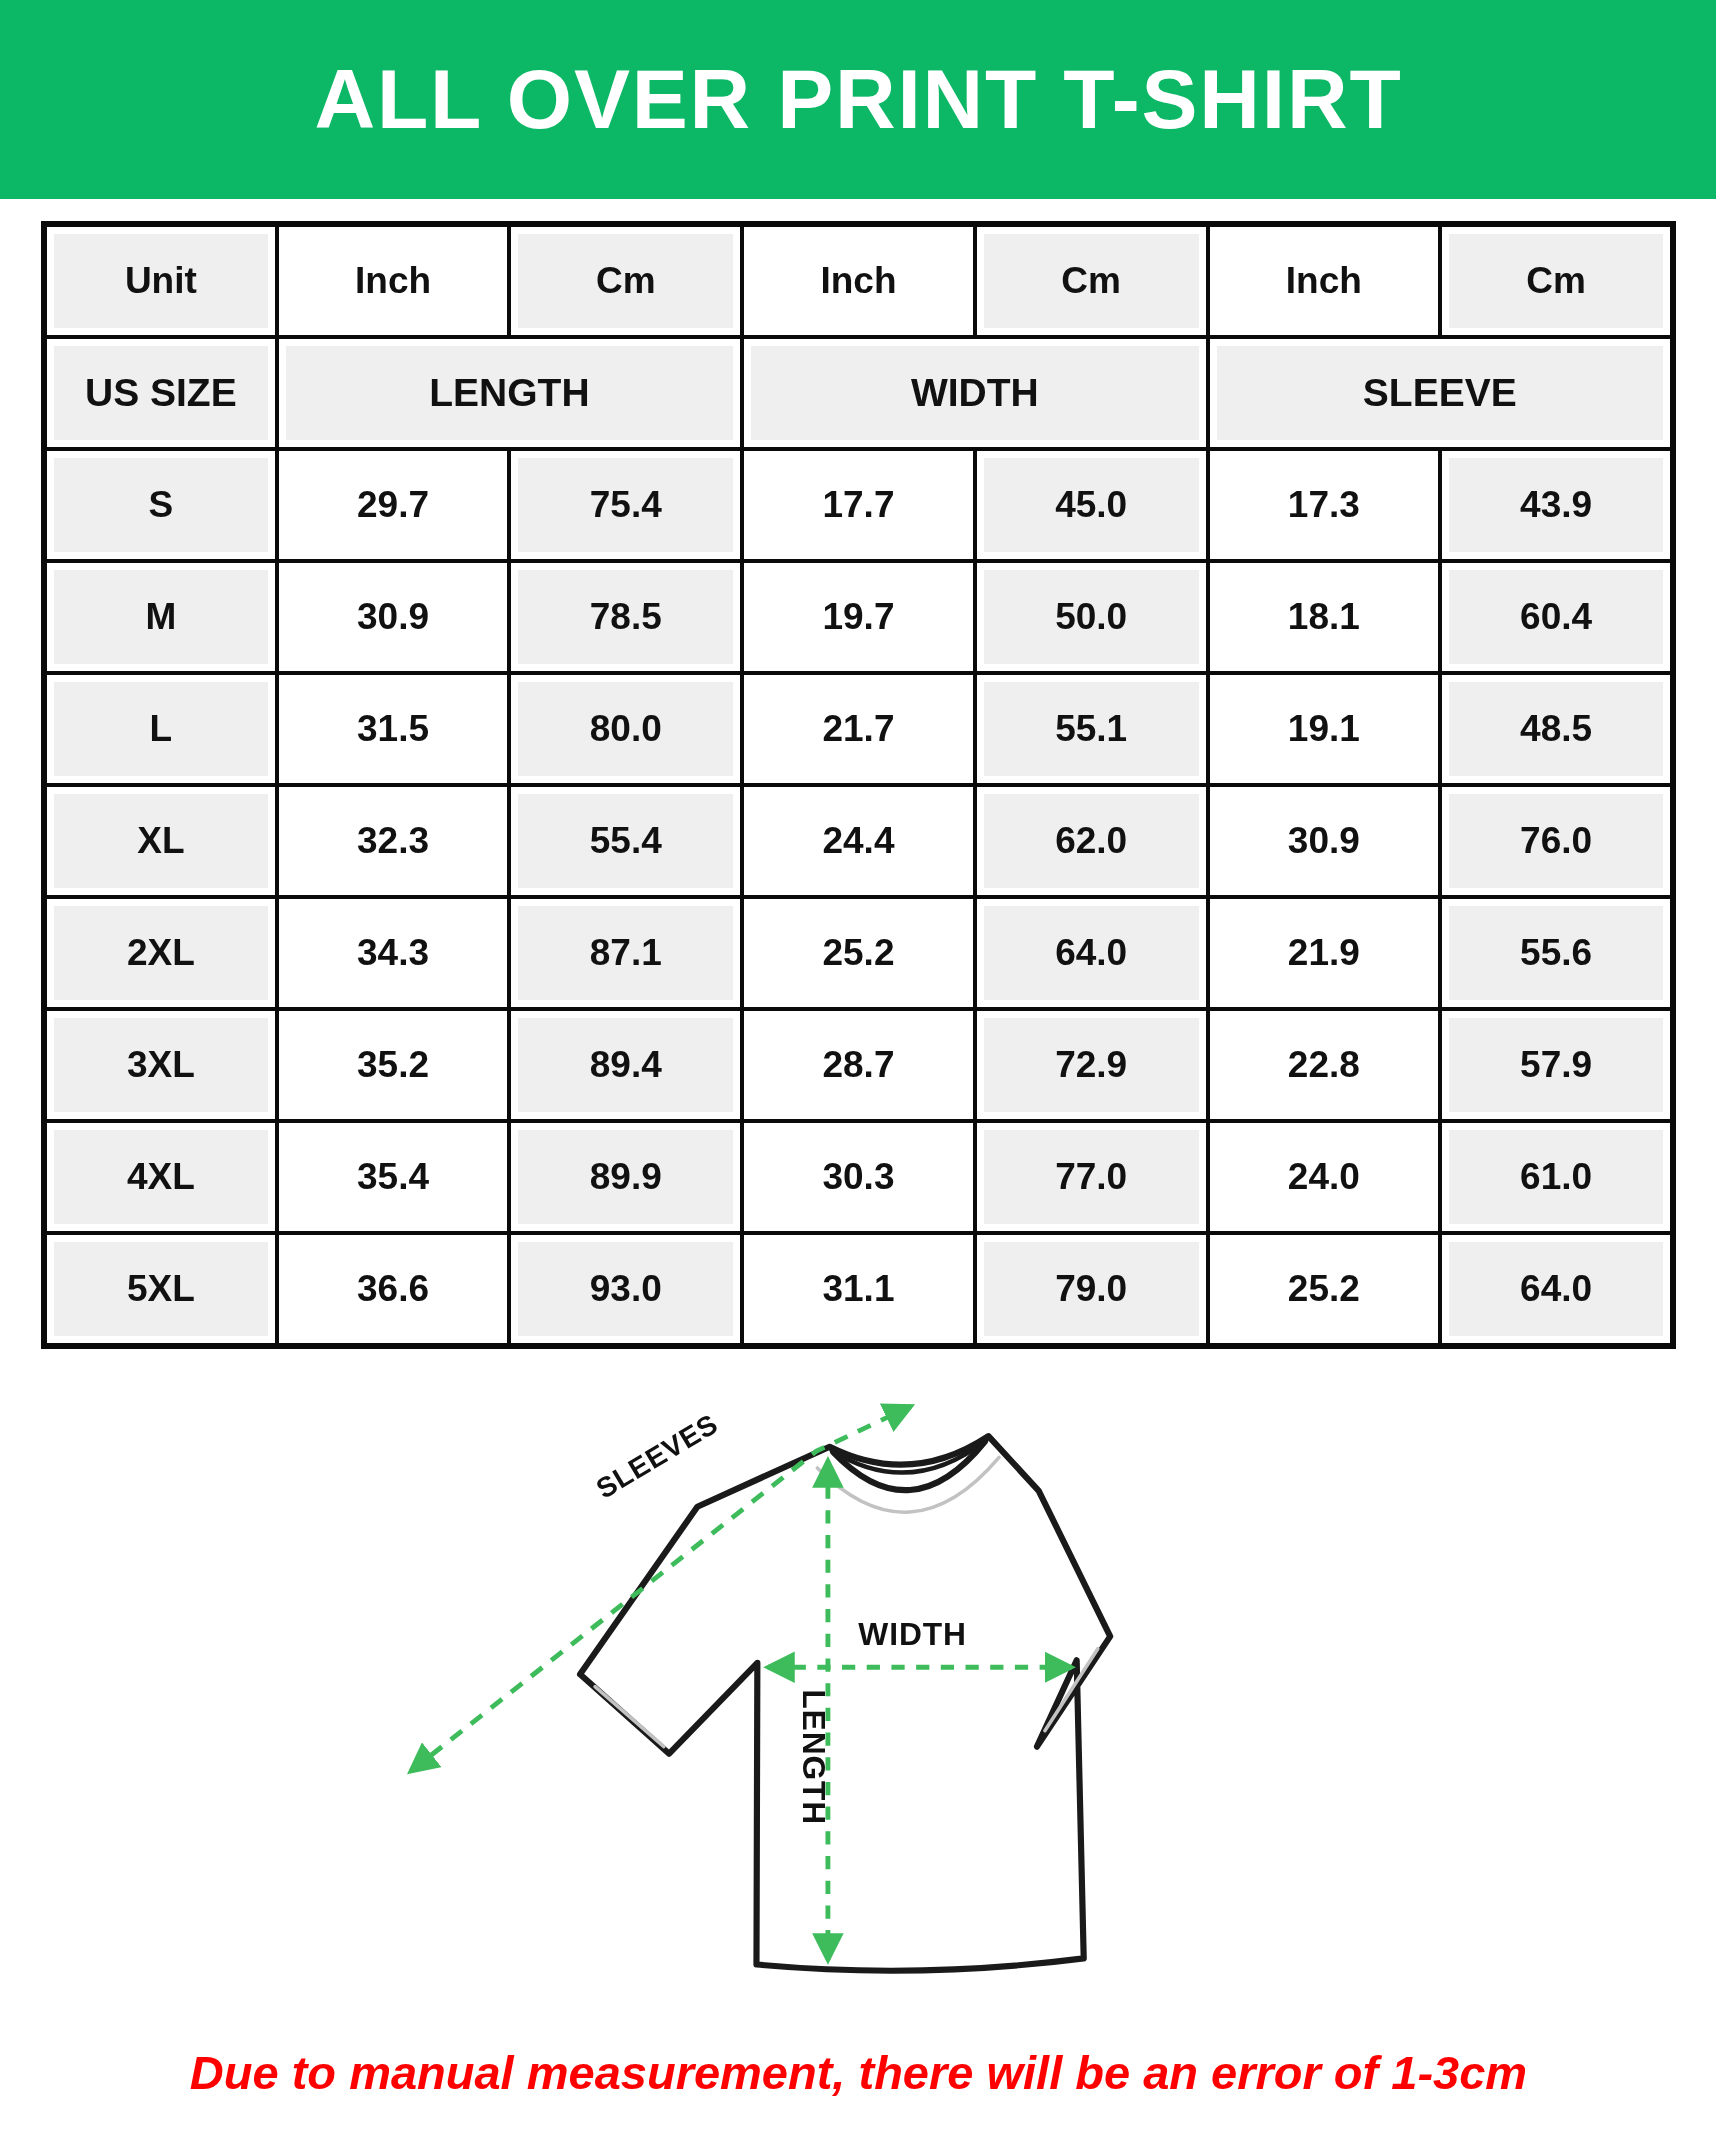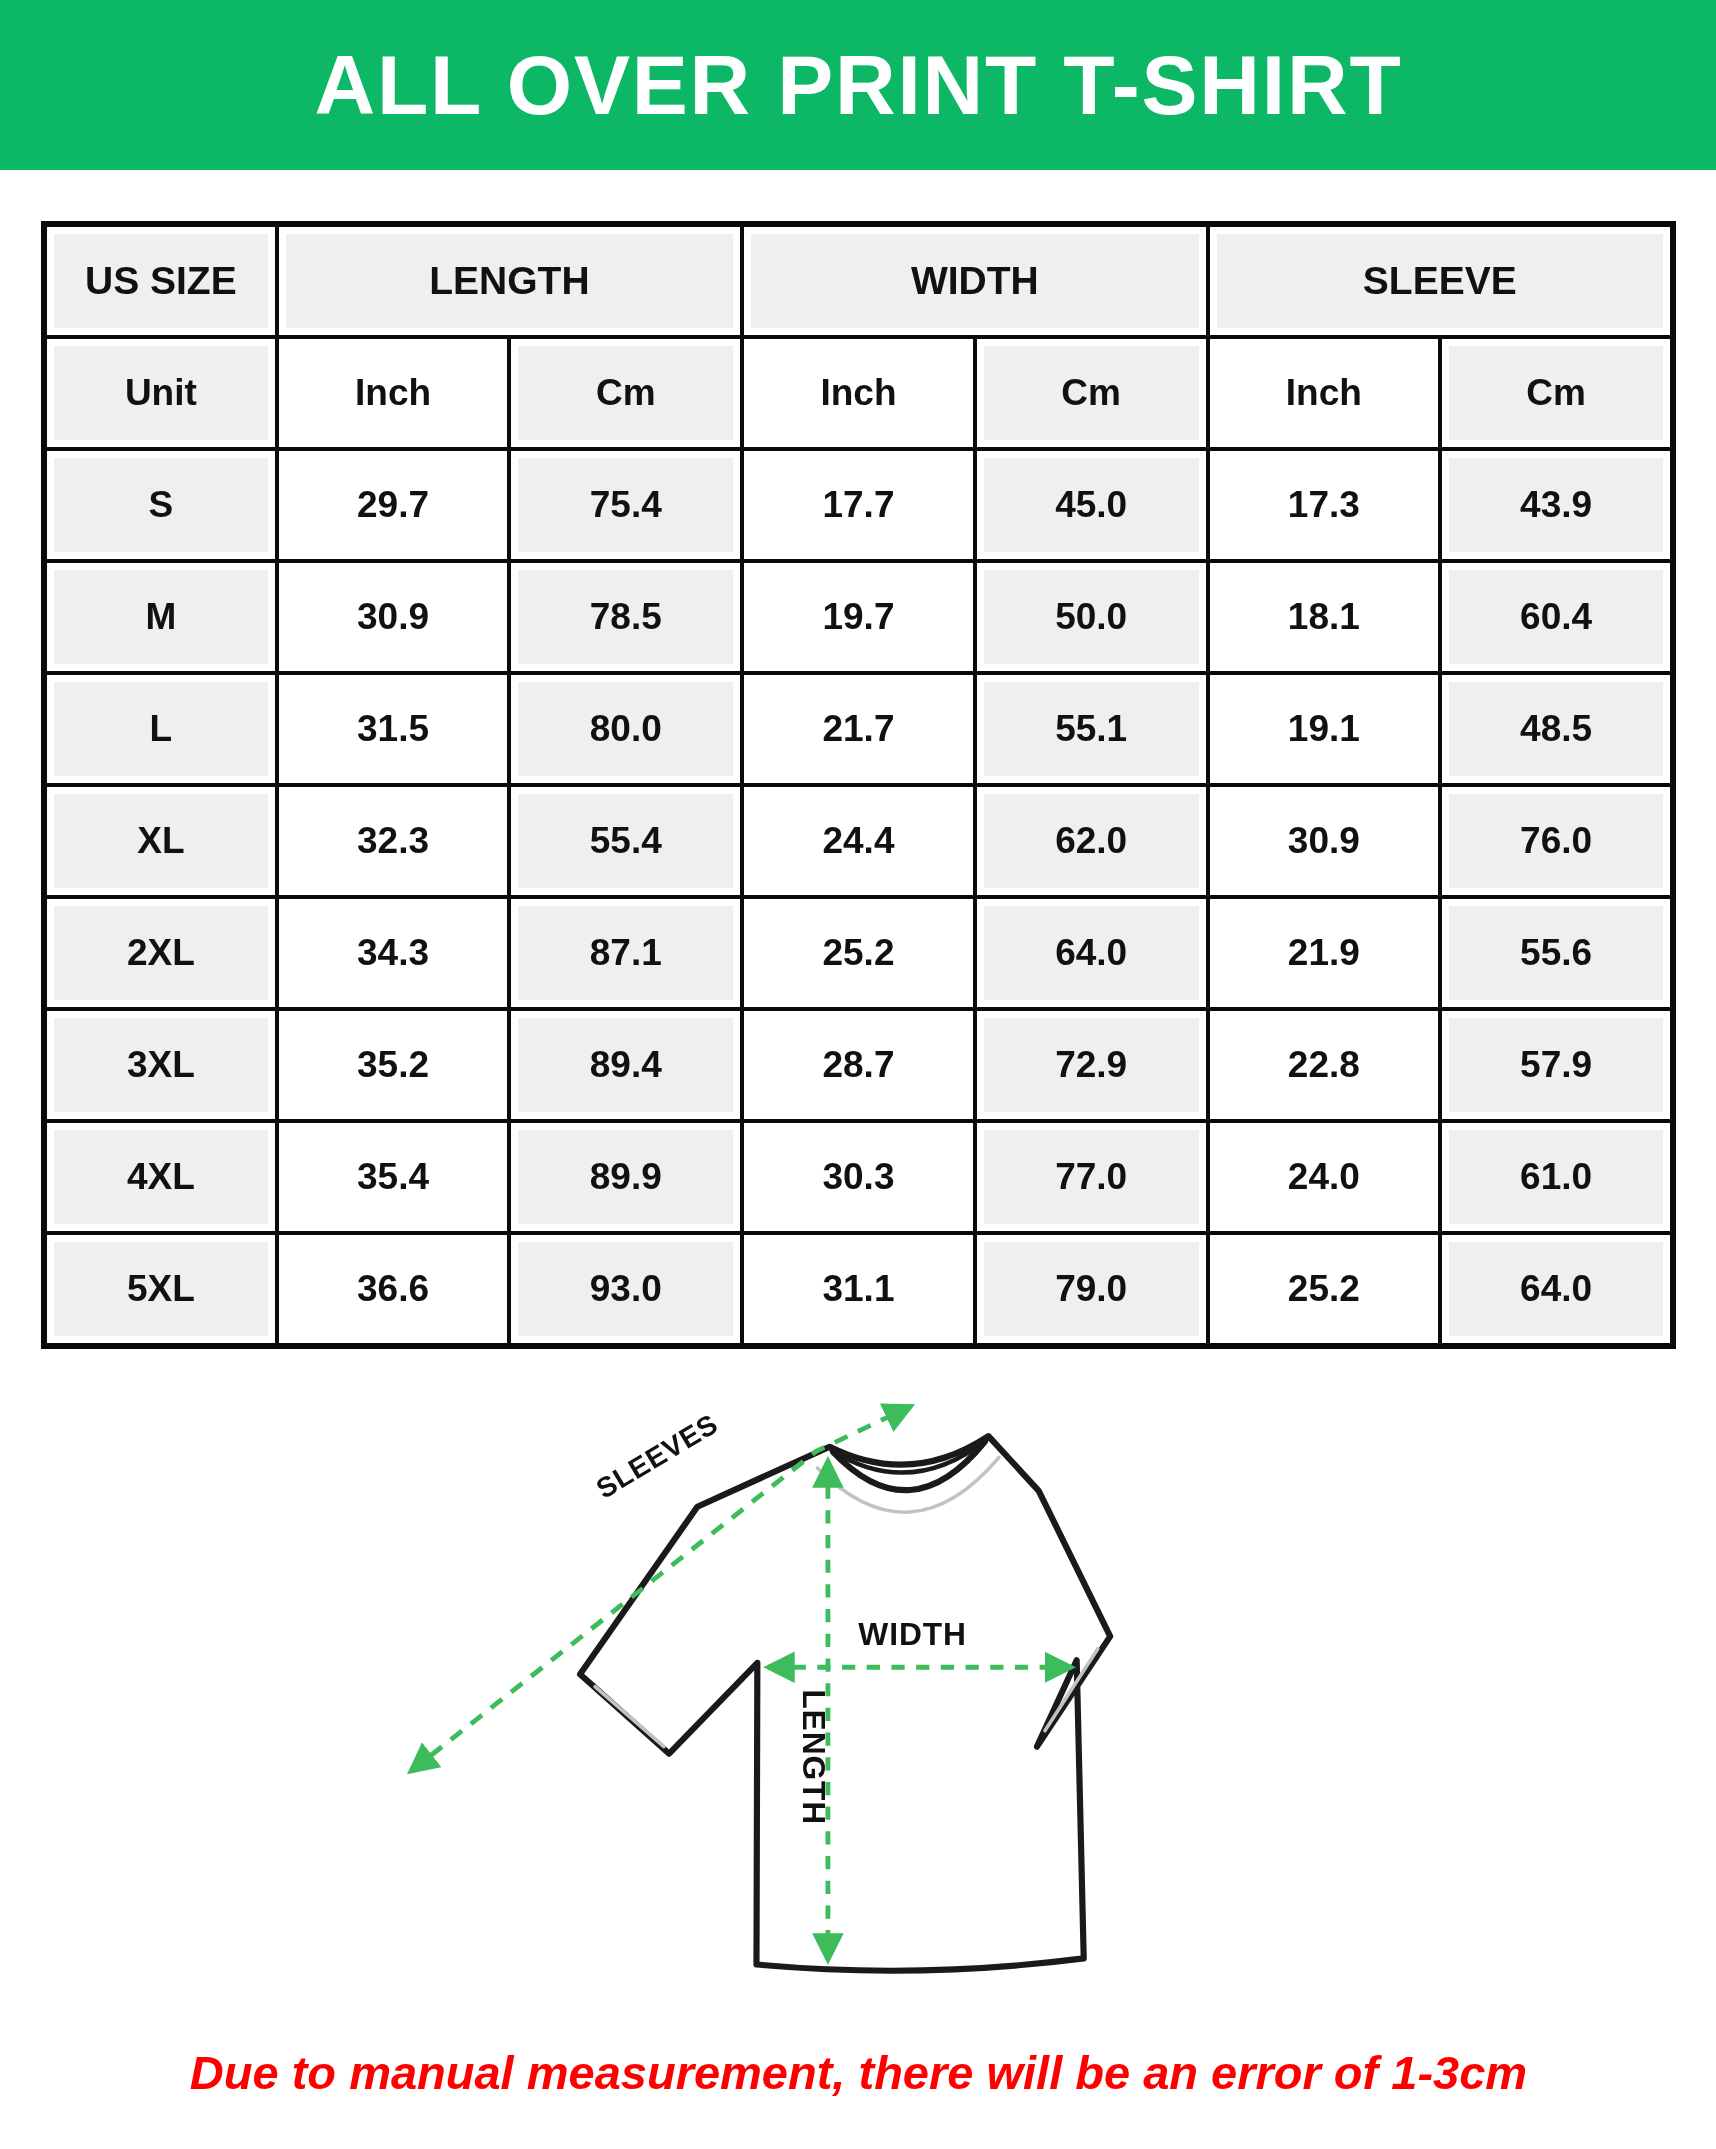--- a/index.html
+++ b/index.html
@@ -2,21 +2,21 @@
 <html style="font-size:14px"><head>
 <meta charset="utf-8">
 <style>
   html,body{margin:0;padding:0;}
   body{
     width:1717px;height:2149px;position:relative;background:#ffffff;
     font-family:"Liberation Sans", sans-serif;overflow:hidden;
   }
   
   .banner{
-    position:absolute;left:0;top:0;width:1717px;height:170px;
+    position:absolute;left:0;top:0;width:1717px;height:199px;
     display:flex;align-items:center;justify-content:center;
   }
   .banner-title{
     color:#ffffff;font-size:84px;font-weight:bold;letter-spacing:1.8px;white-space:nowrap;
   }
   
   .table-wrap{position:absolute;left:41px;top:221px;width:1635px;}
   table.size-chart{
     width:100%;border-collapse:collapse;table-layout:fixed;
     border:6.2px solid #0a0a0a;
@@ -41,33 +41,33 @@
 <body>
 
 <div class="banner" style="background:#0cb765;">
   <div class="banner-title">ALL OVER PRINT T-SHIRT</div>
 </div>
 
 <div class="table-wrap">
   <table class="size-chart">
     <tbody>
       <tr>
-        <th class="shade">US SIZE</th>
-        <th class="shade" colspan="2">LENGTH</th>
-        <th class="shade" colspan="2">WIDTH</th>
-        <th class="shade" colspan="2">SLEEVE</th>
-      </tr>
-      <tr>
         <td class="shade">Unit</td>
         <td class="plain">Inch</td>
         <td class="shade">Cm</td>
         <td class="plain">Inch</td>
         <td class="shade">Cm</td>
         <td class="plain">Inch</td>
         <td class="shade">Cm</td>
+      </tr>
+      <tr>
+        <th class="shade">US SIZE</th>
+        <th class="shade" colspan="2">LENGTH</th>
+        <th class="shade" colspan="2">WIDTH</th>
+        <th class="shade" colspan="2">SLEEVE</th>
       </tr>
       <tr>
         <td class="shade">S</td>
         <td class="plain">29.7</td>
         <td class="shade">75.4</td>
         <td class="plain">17.7</td>
         <td class="shade">45.0</td>
         <td class="plain">17.3</td>
         <td class="shade">43.9</td>
       </tr>

